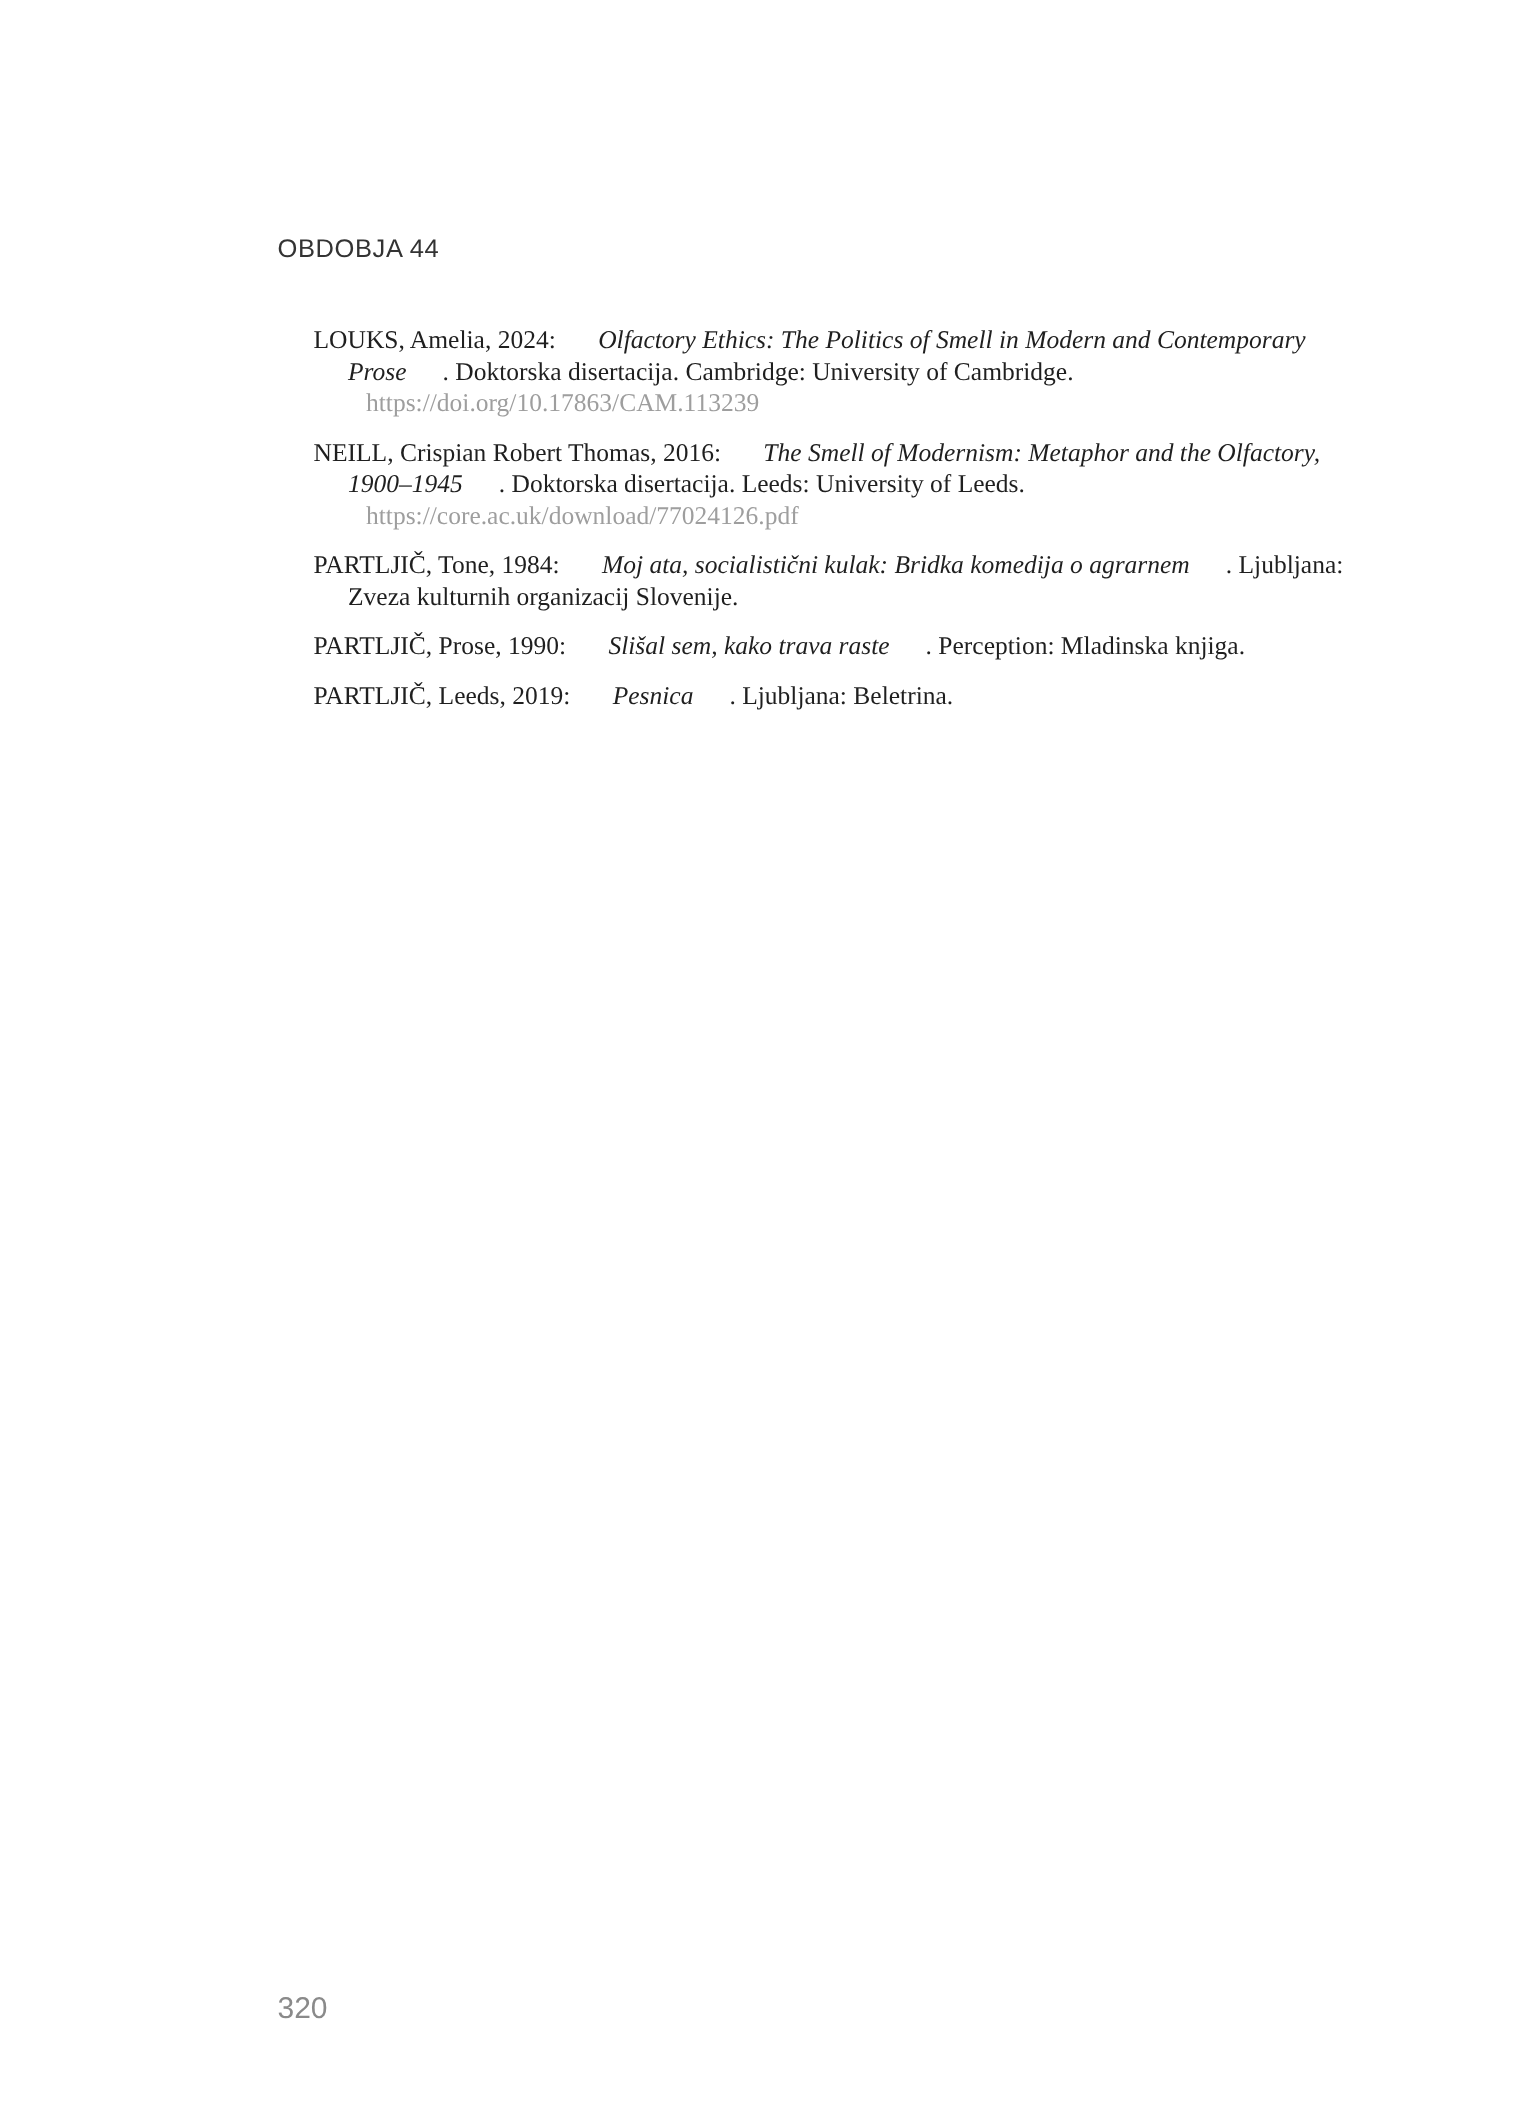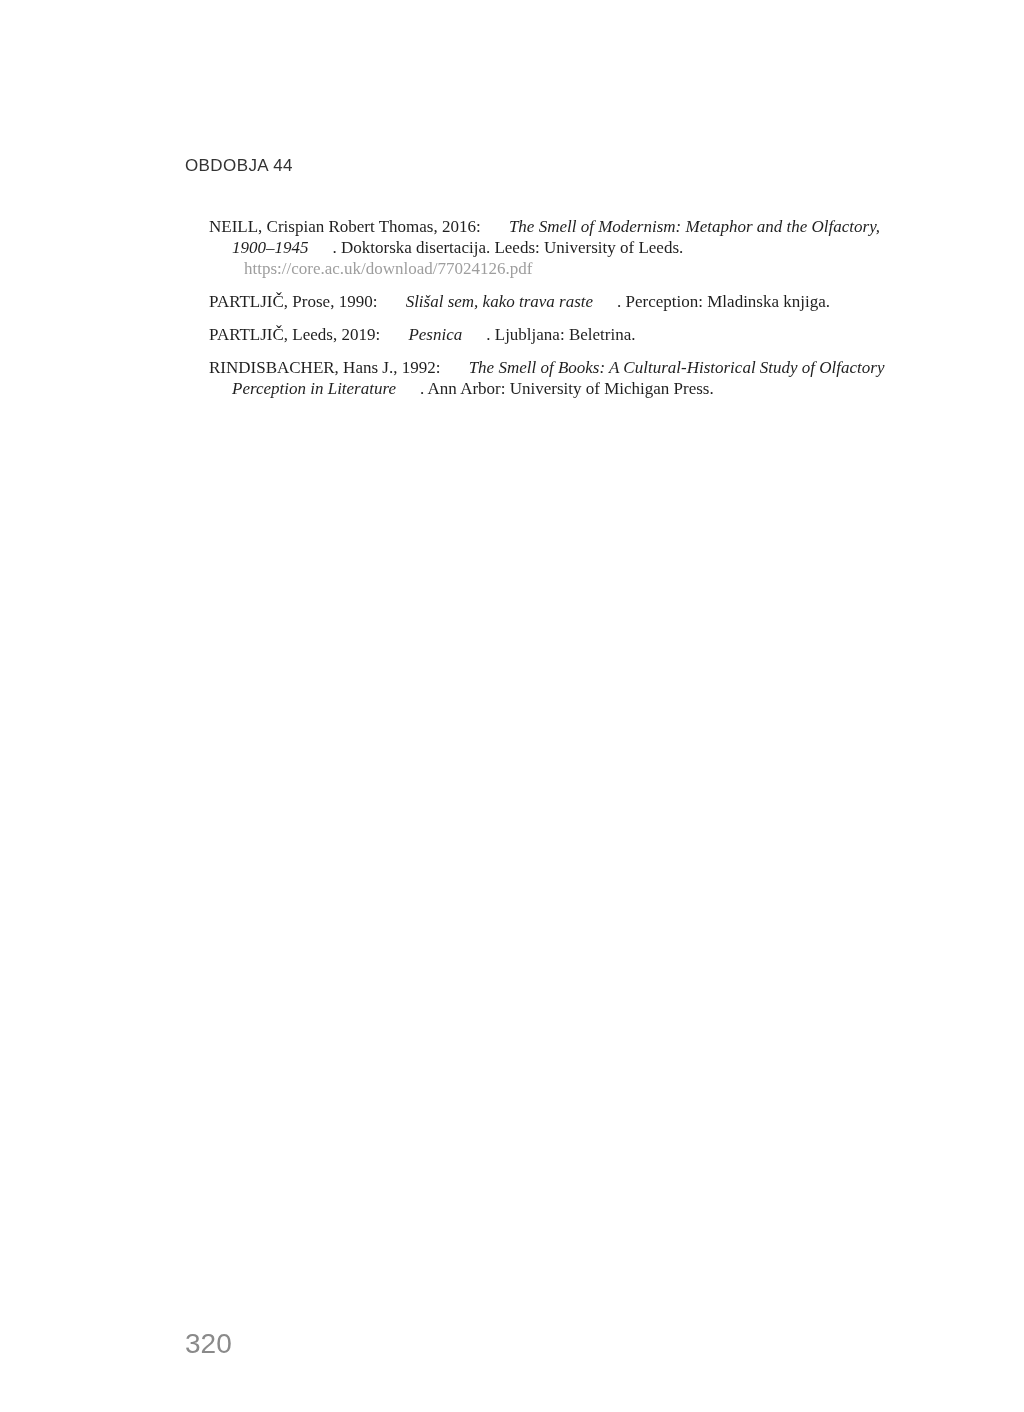--- a/index.html
+++ b/index.html
@@ -49,33 +49,34 @@
     color: var(--url-color, #9e9e9e);
     white-space: nowrap;
     text-decoration: none;
   }
 
   .page-number {
     position: absolute;
     left: 137px;
     top: 1280px;
     font-family: "Liberation Sans", sans-serif;
-    font-size: 28px;
+    font-size: 20px;
     color: var(--pageno-color, #8a8a8a);
   }
 </style>
 </head>
 <body>
 
 <div class="page">
 
   <div class="running-header">OBDOBJA 44</div>
 
   <div class="reference-list">
+      <p class="ref"><span class="seg-roman">LOUKS, Amelia, 2024: </span><span class="seg-italic">Olfactory Ethics: The Politics of Smell in Modern and Contemporary Prose</span><span class="seg-roman">. Doktorska disertacija. Cambridge: University of Cambridge. </span><span class="seg-url">https://doi.org/10.17863/CAM.113239</span></p>
       <p class="ref"><span class="seg-roman">NEILL, Crispian Robert Thomas, 2016: </span><span class="seg-italic">The Smell of Modernism: Metaphor and the Olfactory, 1900–1945</span><span class="seg-roman">. Doktorska disertacija. Leeds: University of Leeds. </span><span class="seg-url">https://core.ac.uk/download/77024126.pdf</span></p>
+      <p class="ref"><span class="seg-roman">PARTLJIČ, Tone, 1984: </span><span class="seg-italic">Moj ata, socialistični kulak: Bridka komedija o agrarnem</span><span class="seg-roman">. Ljubljana: Zveza kulturnih organizacij Slovenije.</span></p>
       <p class="ref"><span class="seg-roman">PARTLJIČ, Prose, 1990: </span><span class="seg-italic">Slišal sem, kako trava raste</span><span class="seg-roman">. Perception: Mladinska knjiga.</span></p>
       <p class="ref"><span class="seg-roman">PARTLJIČ, Leeds, 2019: </span><span class="seg-italic">Pesnica</span><span class="seg-roman">. Ljubljana: Beletrina.</span></p>
-      <p class="ref"><span class="seg-roman">RINDISBACHER, Hans J., 1992: </span><span class="seg-italic">The Smell of Books: A Cultural-Historical Study of Olfactory Perception in Literature</span><span class="seg-roman">. Ann Arbor: University of Michigan Press.</span></p>
     </div>
 
   <div class="page-number">320</div>
 
 </div>
 
 </body></html>

